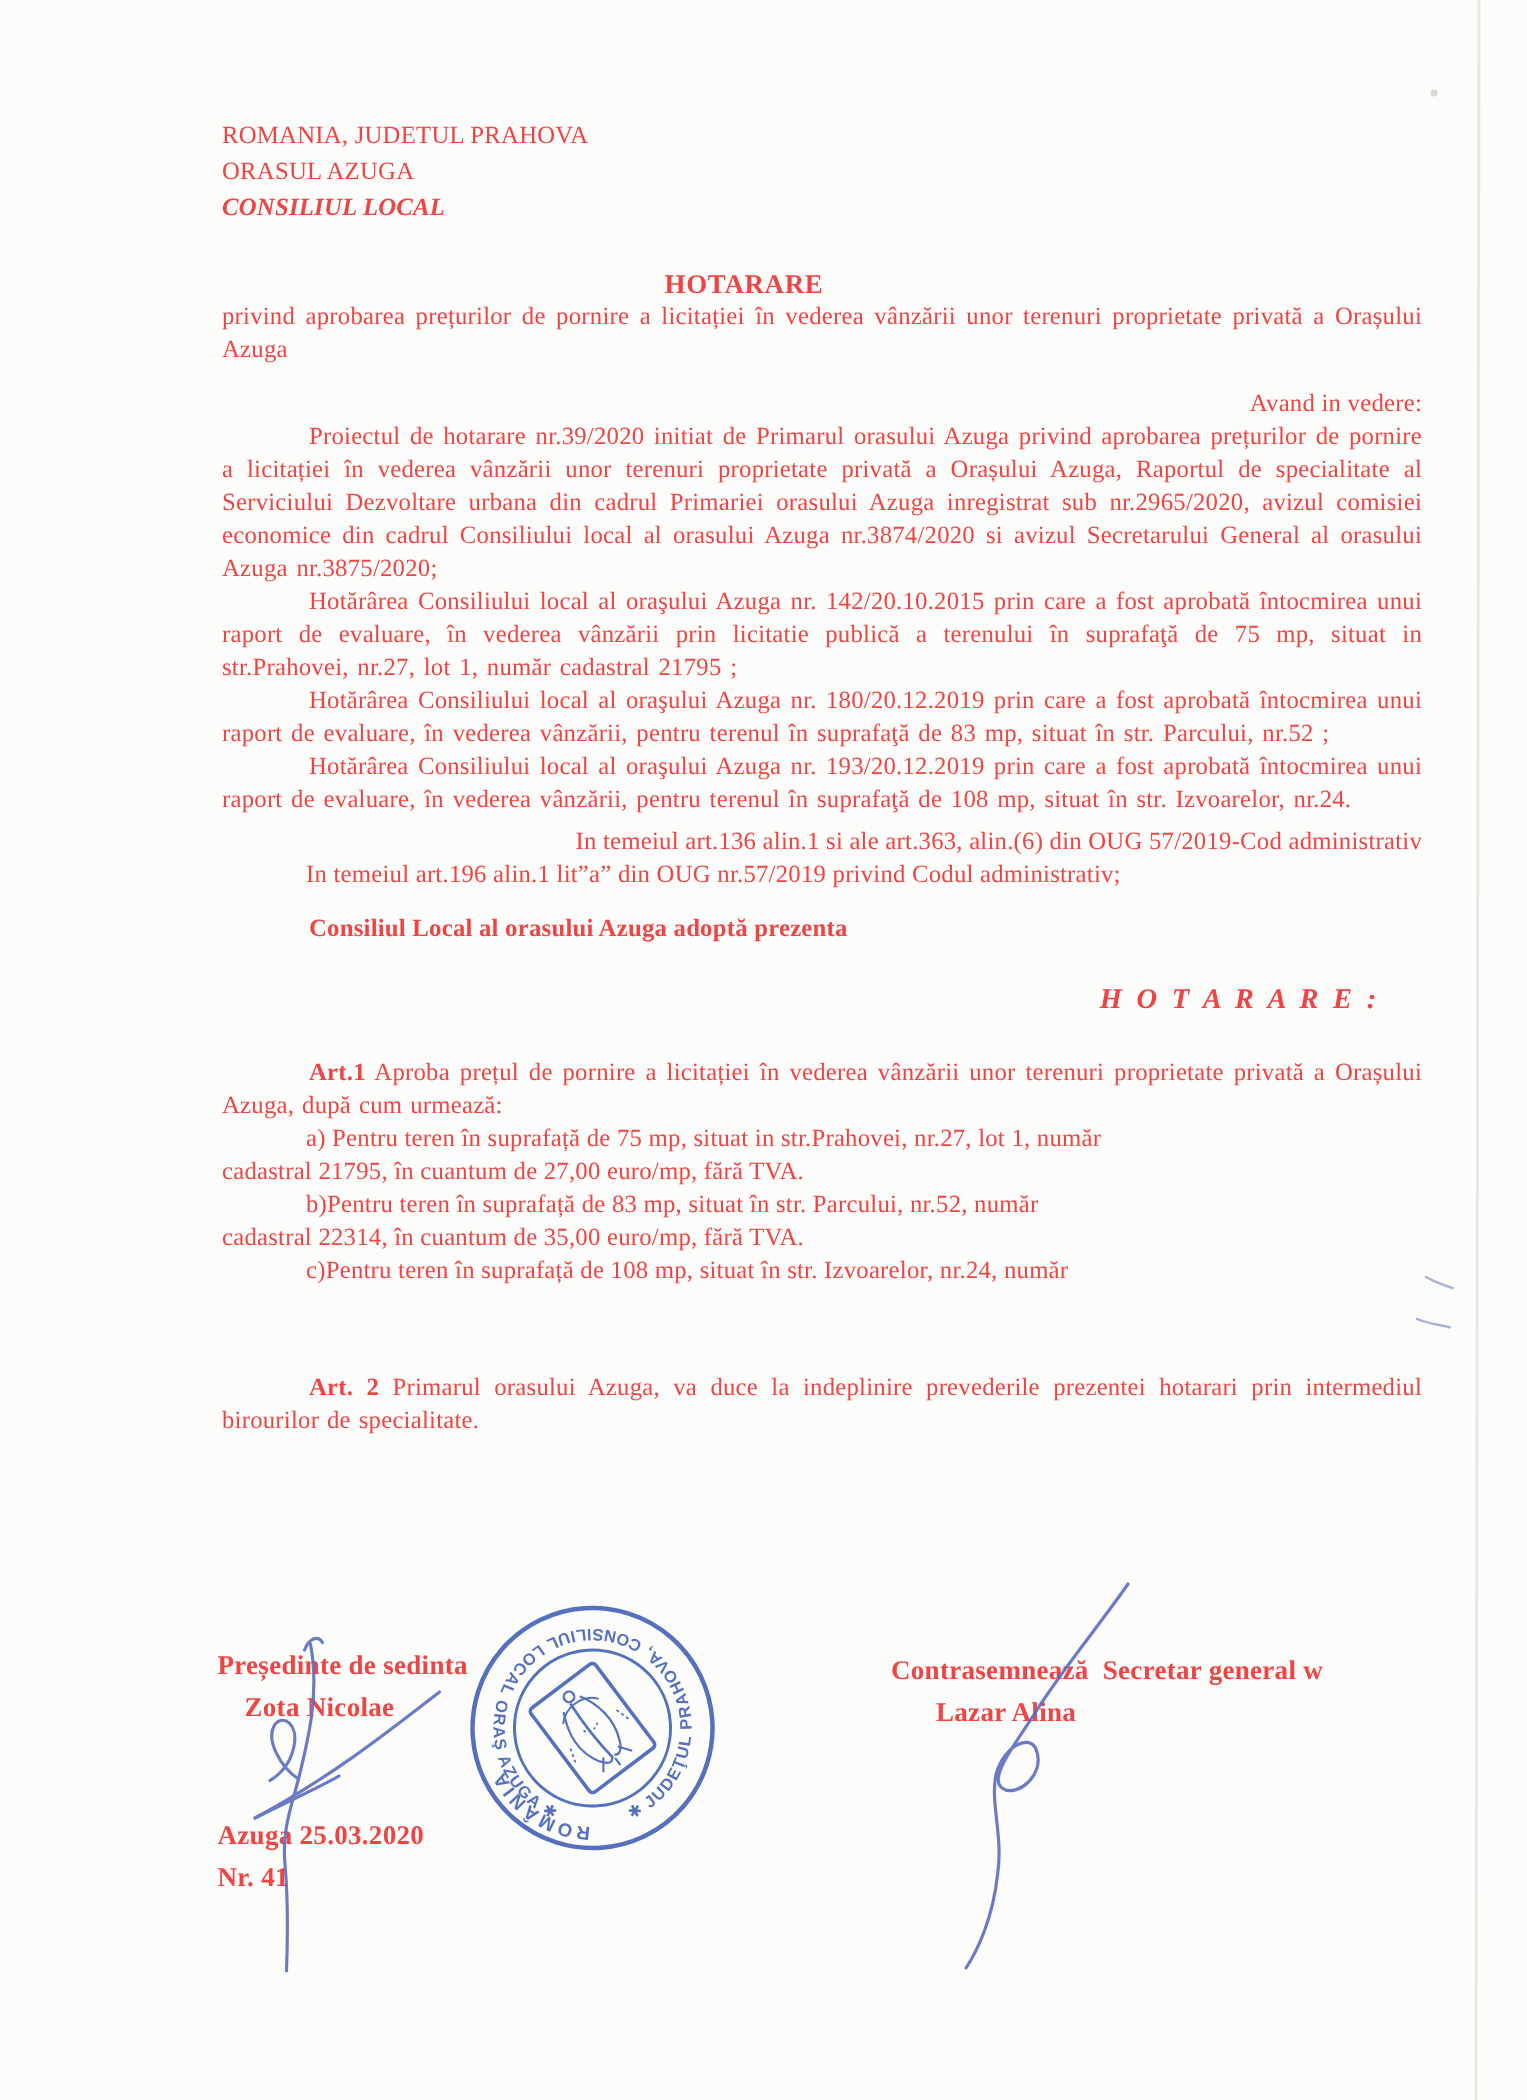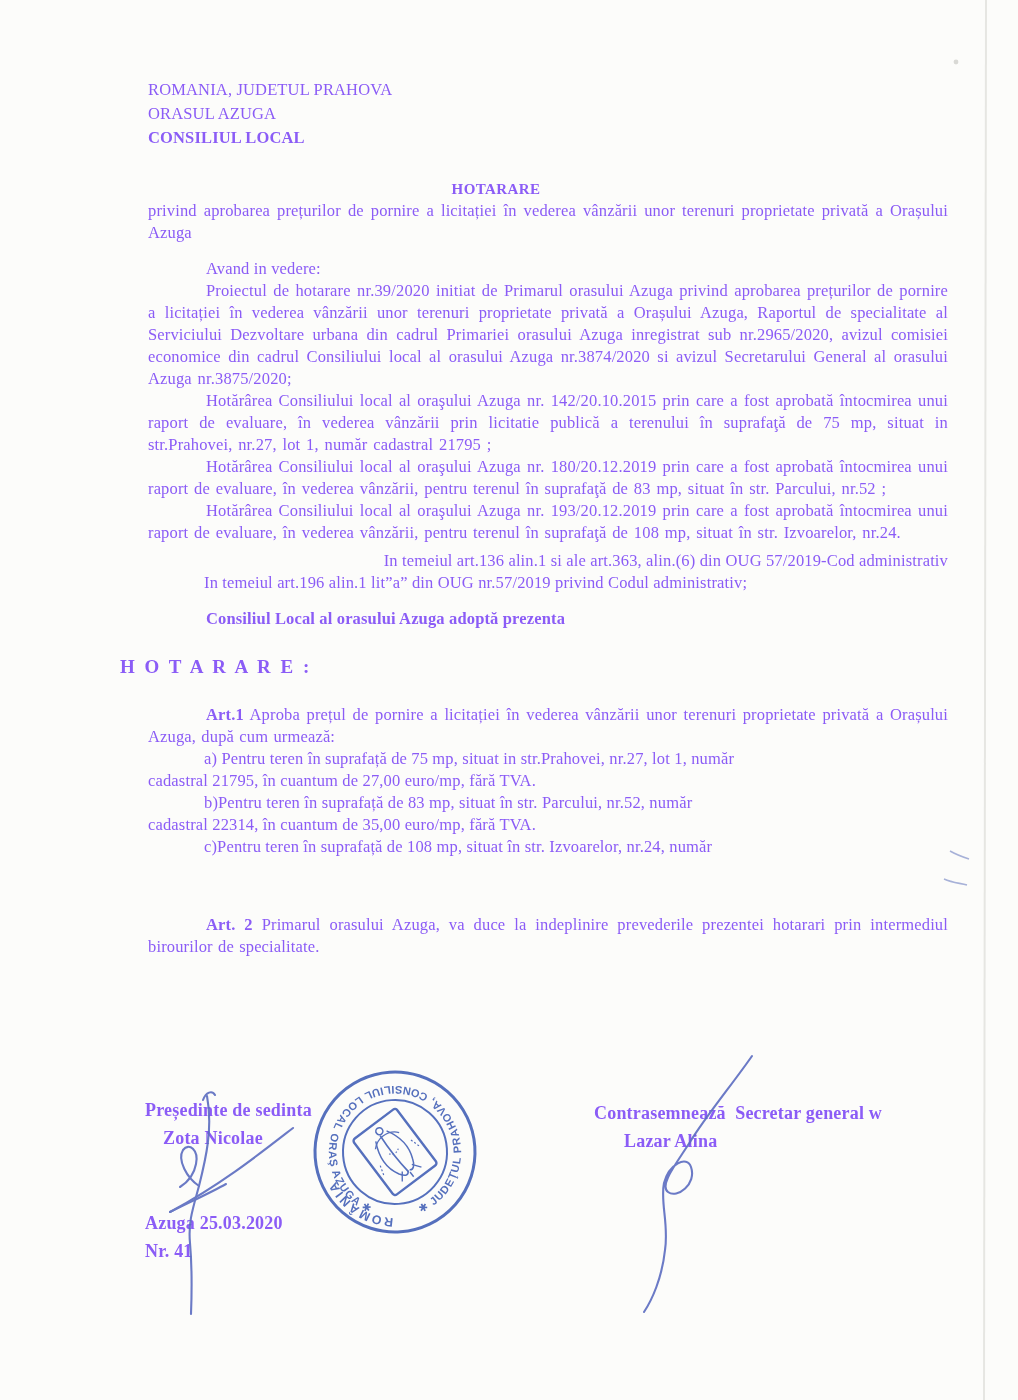--- a/index.html
+++ b/index.html
@@ -3,48 +3,49 @@
 <meta charset="utf-8">
 <style>
   html,body { margin:0; padding:0; background:#9a9a9a; }
   .page {
     position:relative;
     width:1018px; height:1400px;
     margin:0 auto;
     background:#fcfcfa;
     overflow:hidden;
     font-family:"Liberation Serif","DejaVu Serif",serif;
-    color:#8b5cf6;
+    color:#ef4444;
   }
   
   .doc-body {
     position:absolute; top:78px; left:148px; width:800px;
     font-size:16.5px; line-height:22px;
     letter-spacing:.15px;
   }
   .doc-body p { margin:0; }
   .hdr-line { line-height:24px; }
-  .bold { font-weight:bold; }
+  .bold { font-weight:bold;font-style:italic; }
   .doc-title {
     margin-top:28px !important;
-    text-align:center; font-weight:bold; font-size:15px;
+    text-align:center; font-weight:bold; font-size:18px;
     letter-spacing:.4px;
     transform:translateX(-52px);
   }
   .doc-subtitle { text-align:justify; }
-  .intro-line { margin-top:14px !important; text-indent:58px; }
+  .intro-line { margin-top:14px !important; text-indent:58px;text-align:right; }
   .recital { text-align:justify; text-indent:58px; word-spacing:1.5px; }
   .legal-1 { margin-top:6px !important; text-indent:80px;text-align:right; }
   .legal-2 { text-indent:56px; }
   .adoption { margin-top:14px !important; text-indent:58px; font-weight:bold; }
   .decision-heading {
     margin-top:26px !important;
-    text-align:left; font-weight:bold; font-size:19px;
+    text-align:right; font-weight:bold; font-size:19px;
     letter-spacing:2.5px;
     transform:translateX(-28px);
+    font-style:italic;
   }
   .art { margin-top:26px !important; text-align:justify; text-indent:58px; word-spacing:1px; }
   .art .lbl { font-weight:bold; }
   .art2 { margin-top:56px !important; }
   .item { text-indent:56px; }
   .item .l2 { display:block; text-indent:0; }
   
   .sig { position:absolute; font-weight:bold; font-size:18px; letter-spacing:.2px; white-space:pre; }
   .sig-president-role { left:145px; top:1100px; }
   .sig-president-name { left:163px; top:1128px;text-align:center; }

